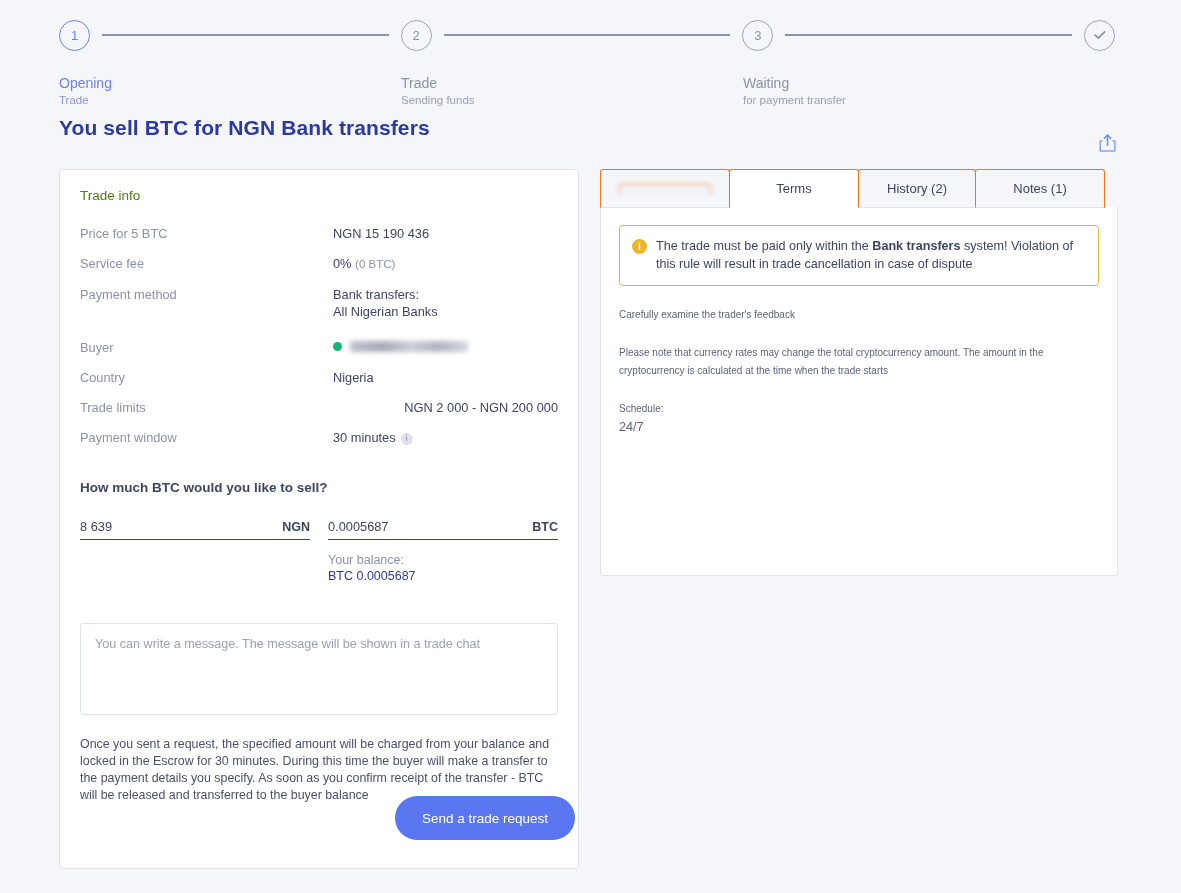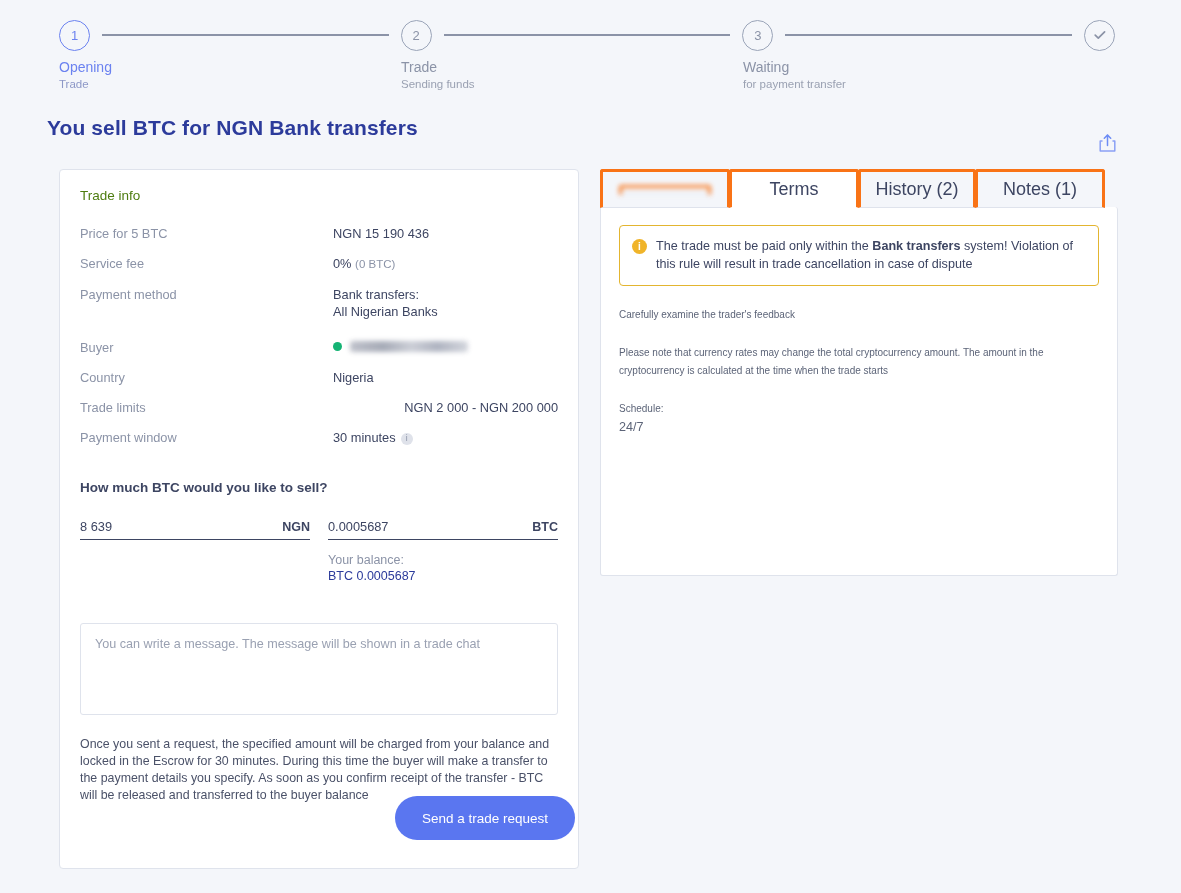--- a/index.html
+++ b/index.html
@@ -48,21 +48,21 @@
   .connector {
     flex: 1 1 auto;
     height: 2px;
     background: #8b93a7;
     margin: 0 12px;
   }
   .check-icon svg { display: block; }
   .step-labels {
     position: relative;
     height: 42px;
-    margin-top: 8px;
+    margin-top: 24px;
   }
   .step-label {
     position: absolute;
     top: 0;
   }
   .step-label .title {
     font-size: 14px;
     color: #8b93a7;
     line-height: 16px;
   }
@@ -71,21 +71,21 @@
     color: #9aa1b2;
     line-height: 16px;
     margin-top: 1px;
   }
   .step-label.active .title { color: #6b82f0; }
   .step-label.active .sub { color: #8d98c7; }
 
   
   .page-title {
     position: absolute;
-    left: 47px;
+    left: 59px;
     top: 116px;
     font-size: 21px;
     font-weight: bold;
     color: #2c3b9b;
     letter-spacing: 0.1px;
   }
   .share-btn {
     position: absolute;
     left: 1092px;
     top: 128px;
@@ -265,27 +265,27 @@
     left: 600px;
     top: 169px;
     width: 518px;
   }
   .tabs {
     display: flex;
     height: 39px;
   }
   .tab {
     flex: 0 0 auto;
-    border: 3px solid #f97316;
+    border: 1px solid #f97316;
     border-bottom: 1px solid #dfe3ec;
     background: #f4f6fa;
     display: flex;
     align-items: center;
     justify-content: center;
-    font-size: 18px;
+    font-size: 13px;
     color: #3d4562;
     cursor: pointer;
     margin-left: -1px;
     border-radius: 3px 3px 0 0;
   }
   .tab:first-child { margin-left: 0; }
   .tab.w1 { width: 130px; }
   .tab.w2 { width: 130px; }
   .tab.w3 { width: 118px; }
   .tab.w4 { width: 130px; }

